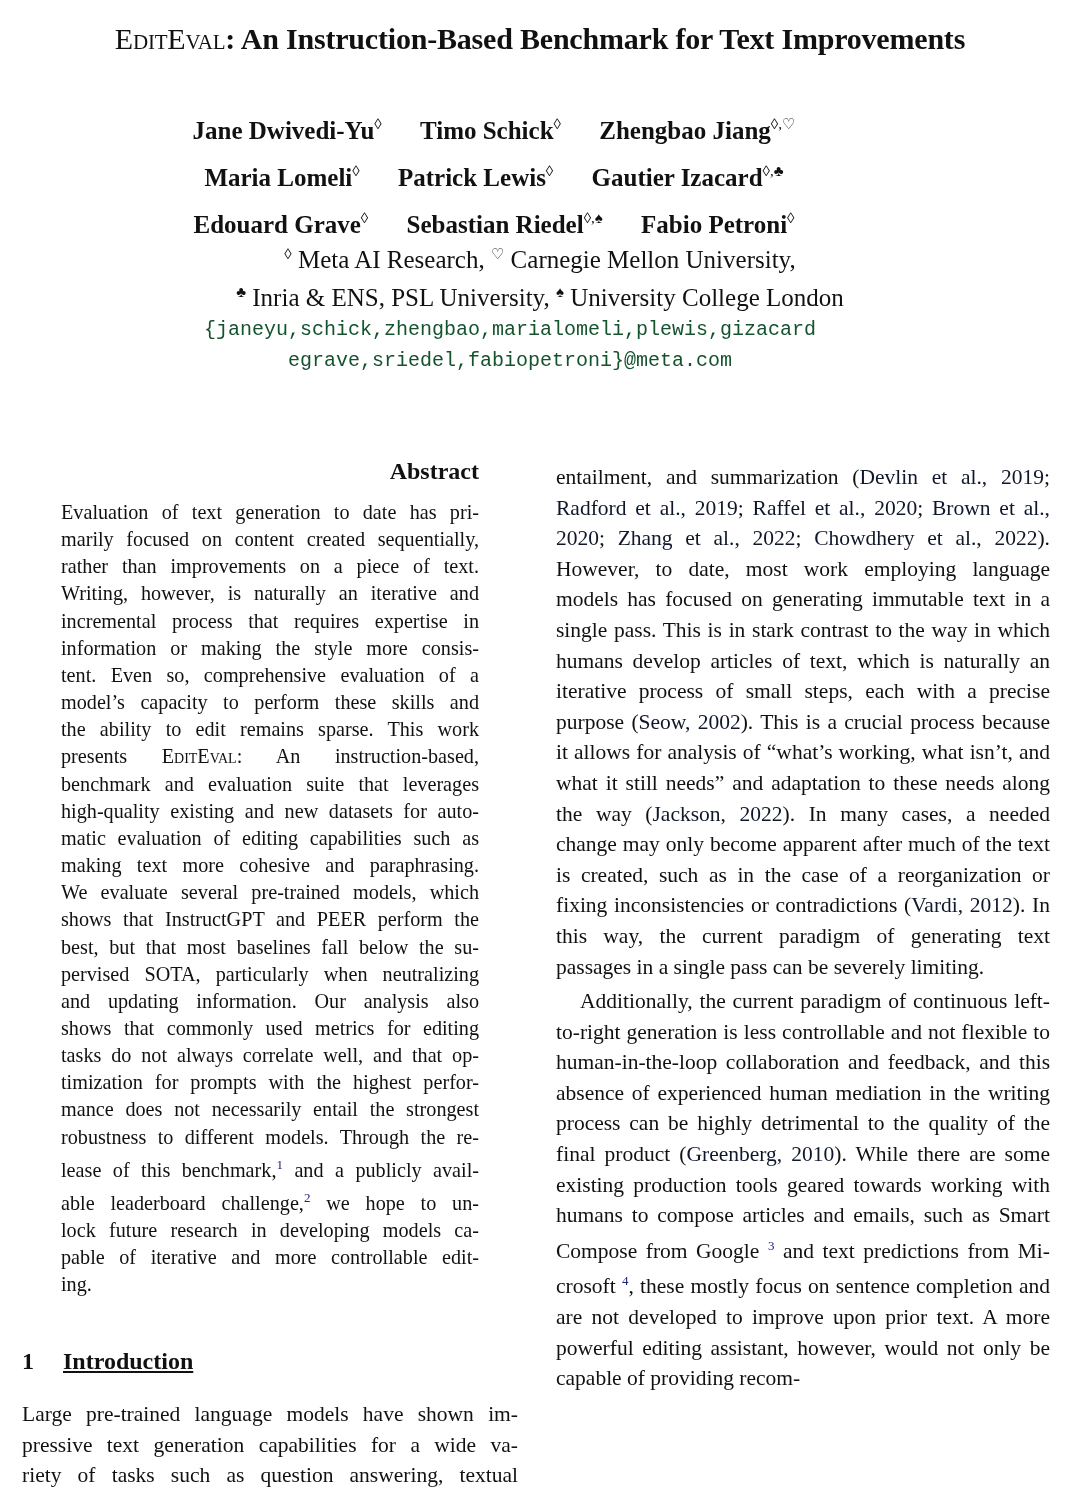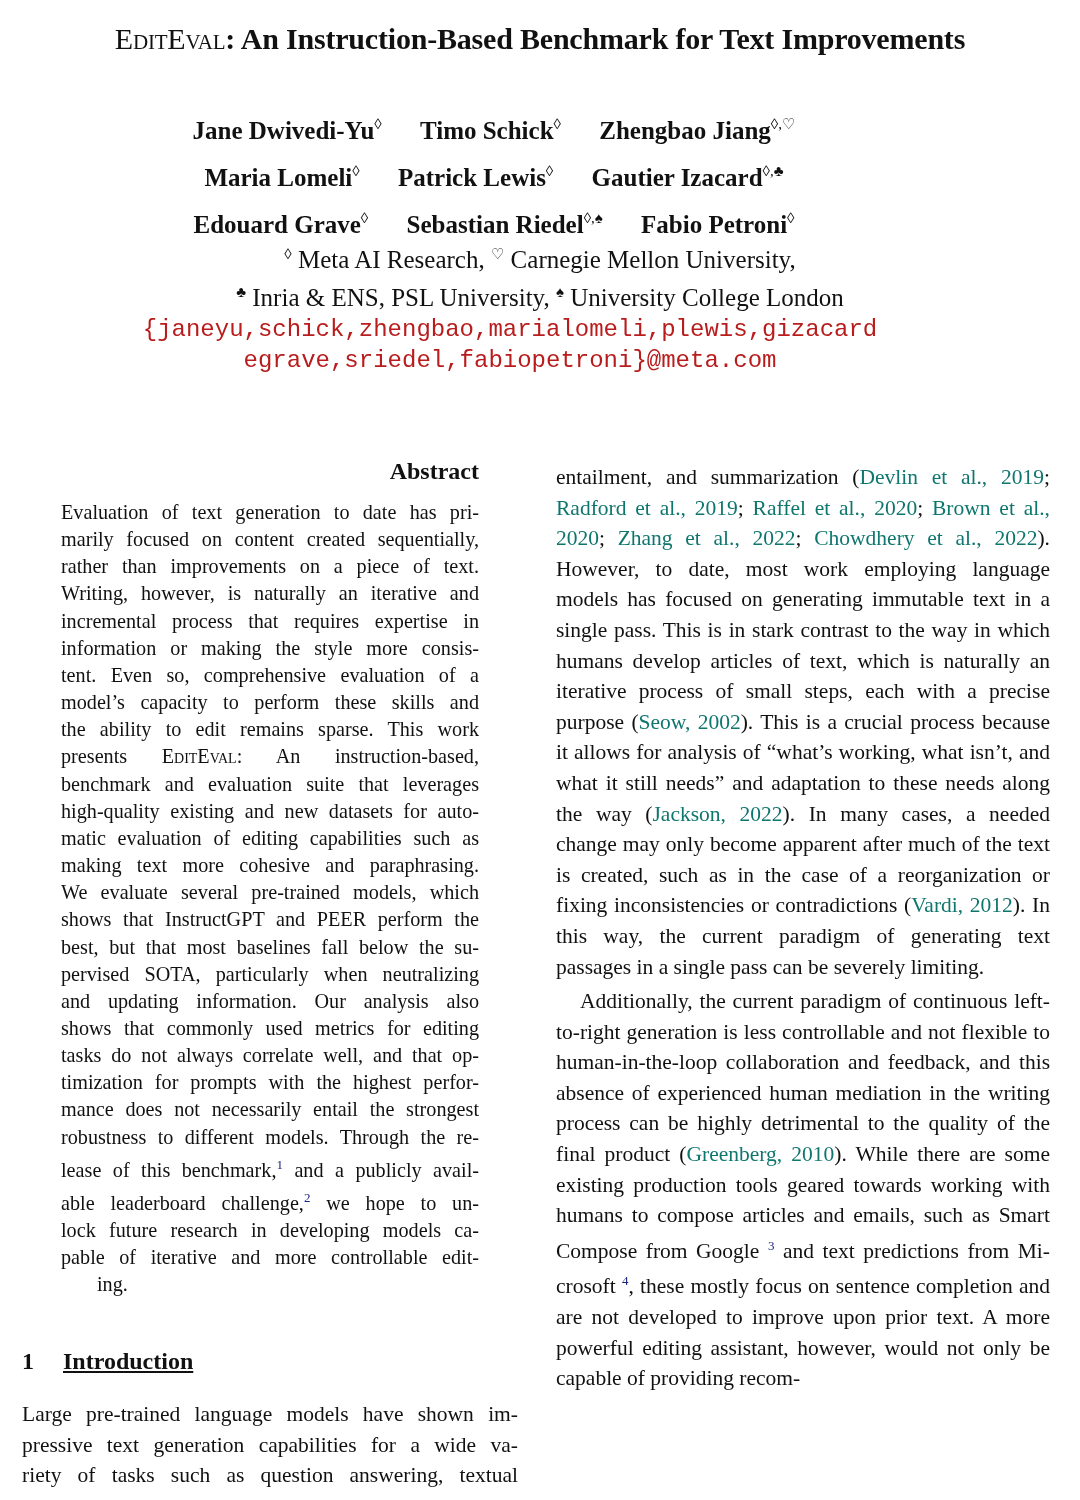--- a/index.html
+++ b/index.html
@@ -19,41 +19,41 @@
   .author { display: inline-block; margin: 0 16px; }
   .author sup { font-weight: normal; font-size: 15px; vertical-align: 10px; }
   .affil {
     position: absolute; top: 238px; left: 0; width: 1080px; text-align: center;
     font-size: 25px; line-height: 32px;
   }
   .affil sup { font-size: 15px; vertical-align: 9px; }
   .emails {
     position: absolute; top: 314px; left: 0; width: 1020px; text-align: center;
     font-family: "Liberation Mono", "DejaVu Sans Mono", monospace;
-    font-size: 24px; line-height: 31px; color: #b91c1c;
+    font-size: 20px; line-height: 31px; color: #14532d;
   }
   .col-left { position: absolute; left: 61px; top: 458px; width: 418px; }
   .abstract-title { text-align: right; font-size: 24px; font-weight: bold; margin-bottom: 14px; }
   .abstract-body { font-size: 20.2px; line-height: 27.15px; text-align: justify; }
   .section { position: absolute; left: 22px; top: 1348px; font-size: 24px; font-weight: bold; text-decoration: underline; }
   .section .num { display: inline-block; width: 41px; }
   .intro-left {
     position: absolute; left: 22px; top: 1399px; width: 496px;
     font-size: 21.5px; line-height: 30.5px; text-align: justify;
   }
   .col-right {
     position: absolute; left: 556px; top: 462px; width: 494px;
     font-size: 21.5px; line-height: 30.6px; text-align: justify;
   }
   .indent { text-indent: 24px; margin-top: 4px; }
-  .cite { color: #0f766e; }
+  .cite { color: #0f172a; }
   .fn { color: #1a237e; font-size: 13px; vertical-align: 8px; }
   p { margin: 0; }
   .line { display: block; text-align: justify; text-align-last: justify; }
-  .line.last { text-align-last: left; margin-left: 36px; }
+  .line.last { text-align-last: left; }
 </style>
 </head>
 <body>
 
 <div class="title">
   <span class="sc">EditEval</span><span>: An Instruction-Based Benchmark for Text Improvements</span>
 </div>
 
 <div class="authors">
   <div>

